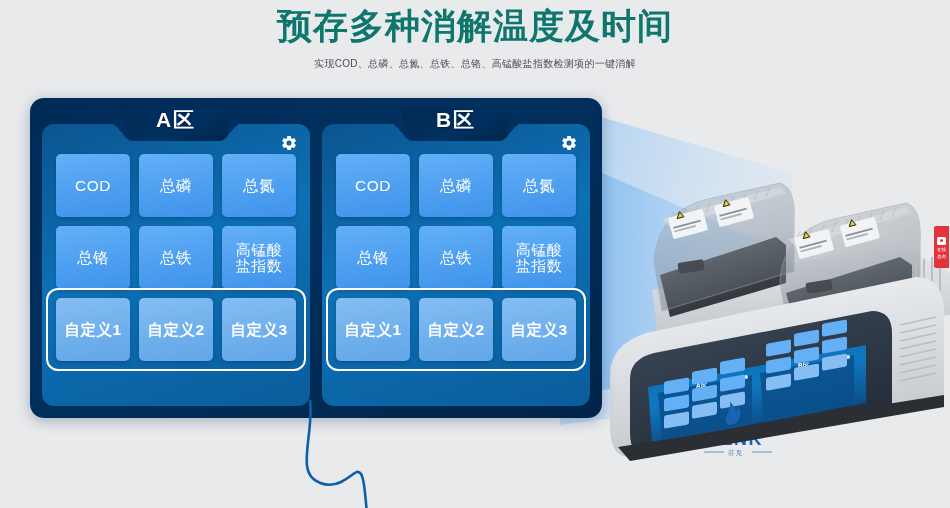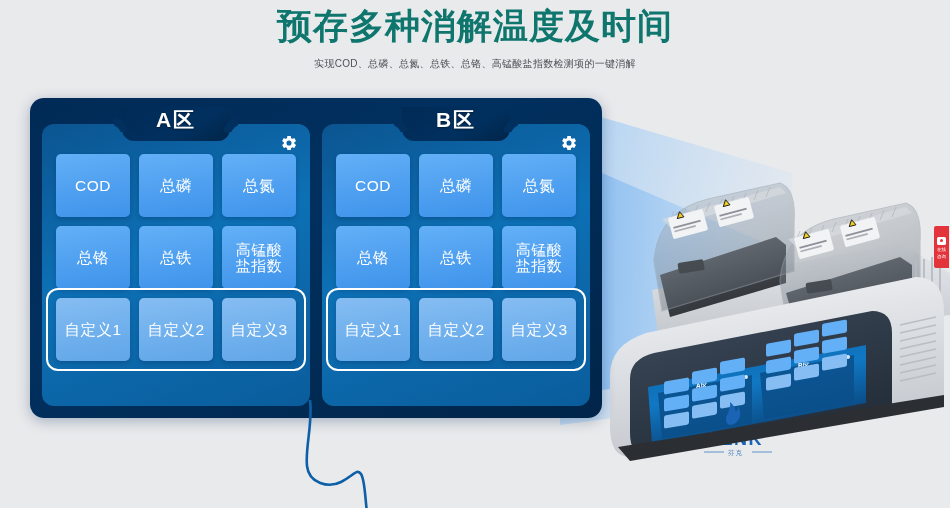--- a/index.html
+++ b/index.html
@@ -152,20 +152,21 @@
     color: #ffffff;
     font-size: 15.5px;
     line-height: 19px;
     letter-spacing: 0.5px;
     box-shadow: 0 2px 4px rgba(0,25,60,0.22);
     padding: 2px;
   }
   .tile.two-line { font-size: 15px; line-height: 16px; }
   .tile.custom {
     background: linear-gradient(170deg, #86bdf2 0%, #6fb0ed 55%, #62a6e8 100%);
+    font-weight: bold;
   }
 
   
   .custom-highlight {
     position: absolute;
     left: -10px;
     right: -10px;
     bottom: -10px;
     height: 83px;
     border: 2.5px solid #ffffff;

